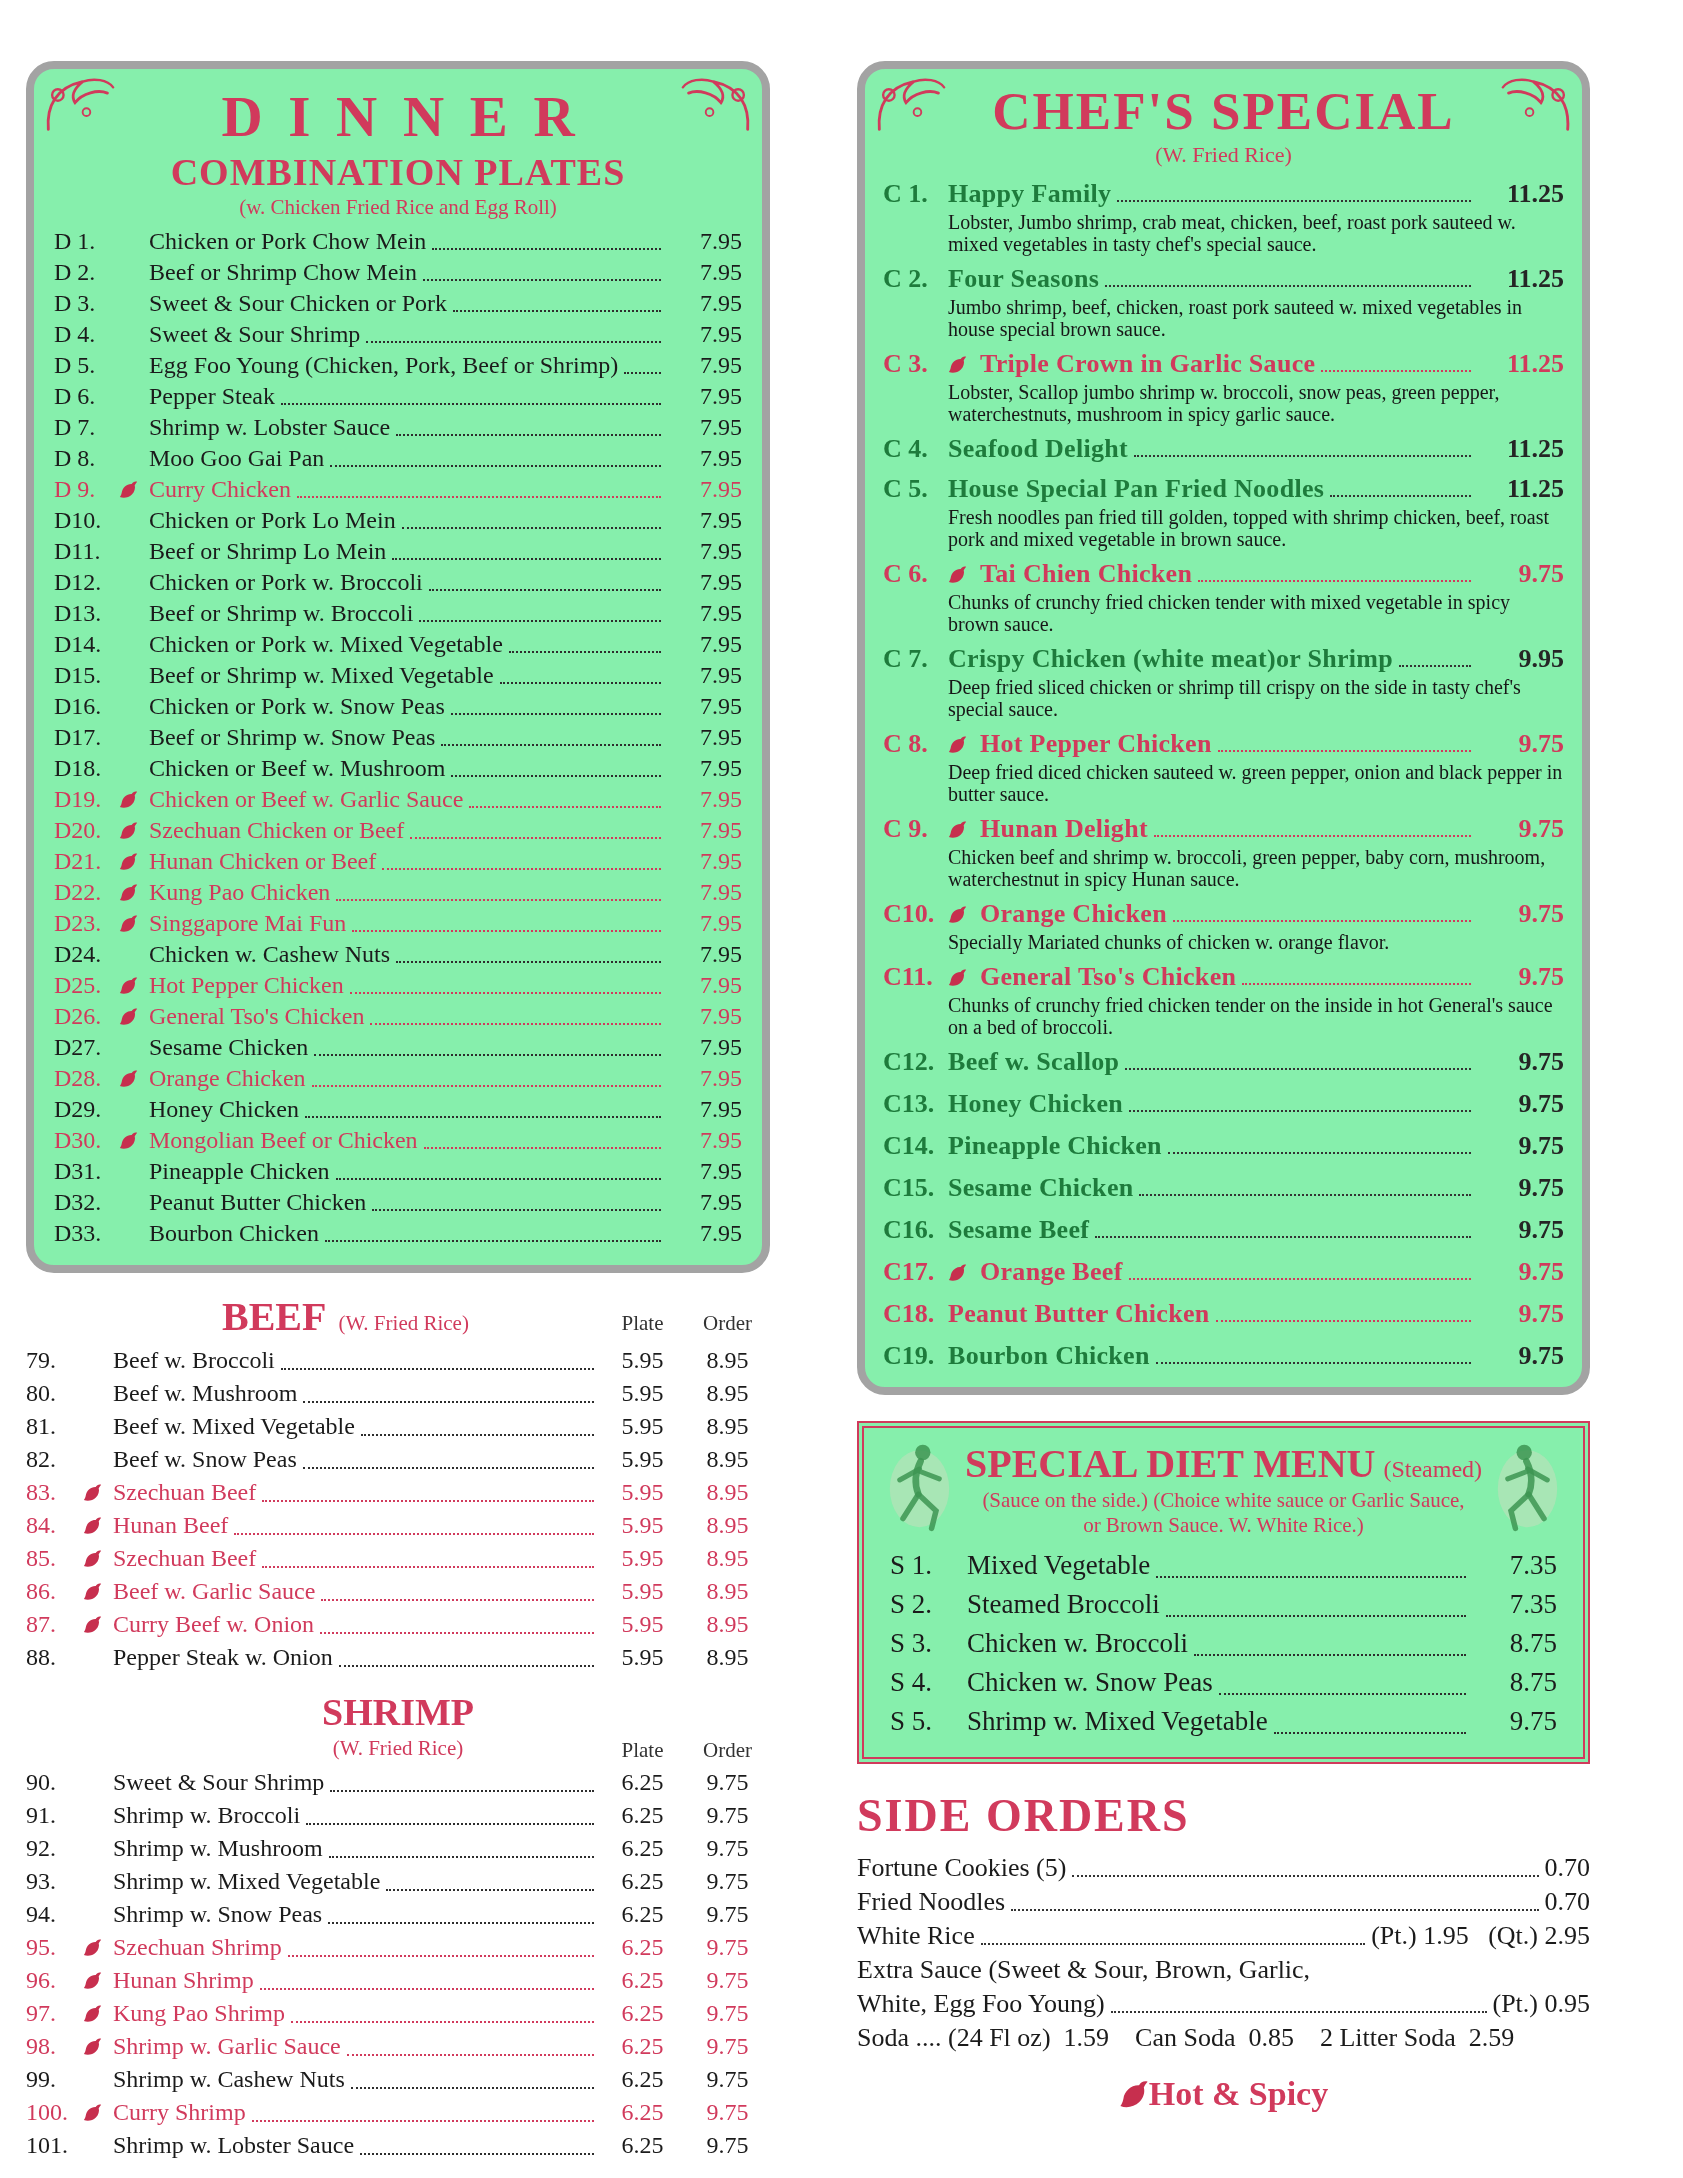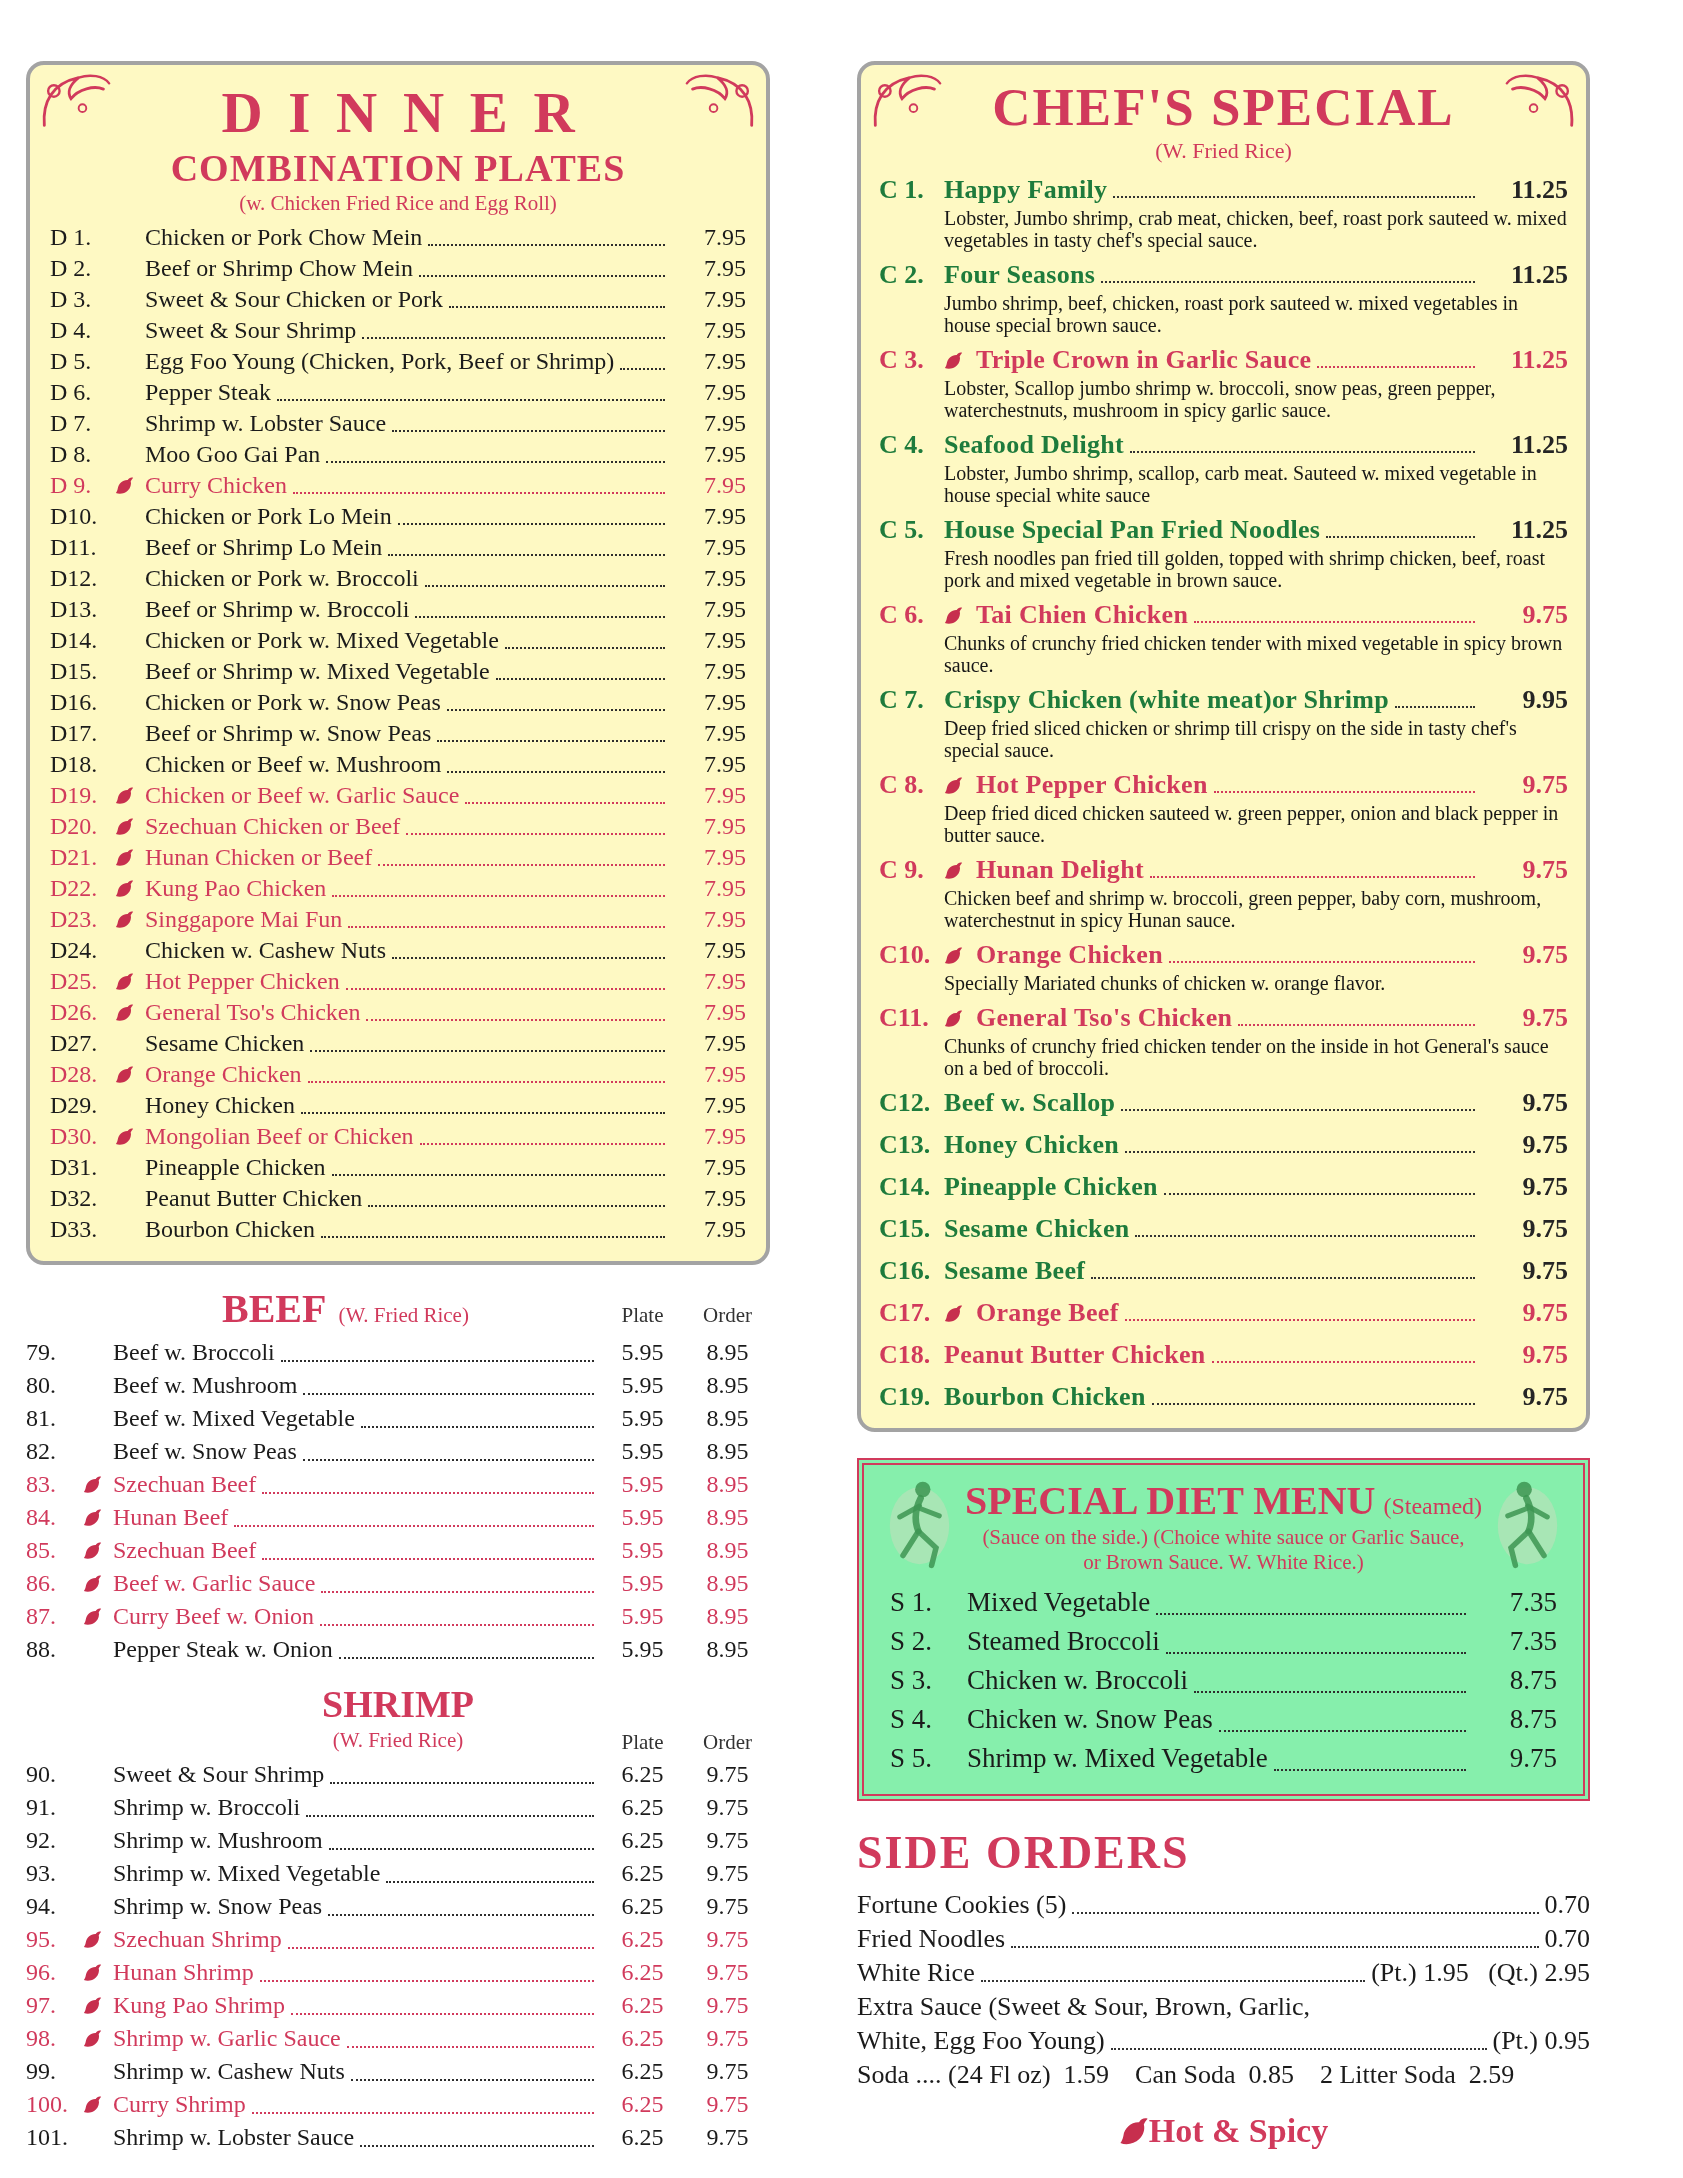--- a/index.html
+++ b/index.html
@@ -7,21 +7,21 @@
     width:1683px;height:2178px;background:#ffffff;
     font-family:"Liberation Serif","DejaVu Serif",serif;
     color:#1b1b1b;position:relative;overflow:hidden;
   }
   *{box-sizing:border-box}
   .page{display:flex;padding:61px 0 0 26px}
   .col-left{width:744px;flex:none}
   .col-right{width:733px;flex:none;margin-left:87px}
 
   
-  .box{border:4px solid #a3a3a3;border-radius:18px;position:relative;background:#fef9c3}
+  .box{border:8px solid #a3a3a3;border-radius:28px;position:relative;background:#86efac}
   .fl{position:absolute;width:87px;height:61px;color:#d13a5c}
   .fl.tl{left:8px;top:5px}
   .fl.tr{right:8px;top:5px;transform:scaleX(-1)}
 
   
   .dinner{padding:14px 20px 16px}
   .dinner-title{color:#d13a5c;text-align:center;font-weight:bold;font-size:57px;line-height:67px;
     letter-spacing:.45em;text-indent:.45em;margin:0}
   .dinner-sub{color:#d13a5c;text-align:center;font-weight:bold;font-size:38px;line-height:44px;letter-spacing:1px;margin:0}
   .dinner-note{color:#d13a5c;text-align:center;font-size:21px;line-height:26px;margin-bottom:6px}
@@ -882,21 +882,20 @@
   </div>
 
   <div class="chef-item">
     <div class="mrow">
       <span class="code">C 4.</span>
 
       <span class="name">Seafood Delight</span>
       <span class="dots"></span>
       <span class="price">11.25</span>
     </div>
-    <div class="desc">Lobster, Jumbo shrimp, scallop, carb meat. Sauteed w. mixed vegetable in house special white sauce</div>
   </div>
 
   <div class="chef-item">
     <div class="mrow">
       <span class="code">C 5.</span>
 
       <span class="name">House Special Pan Fried Noodles</span>
       <span class="dots"></span>
       <span class="price">11.25</span>
     </div>

